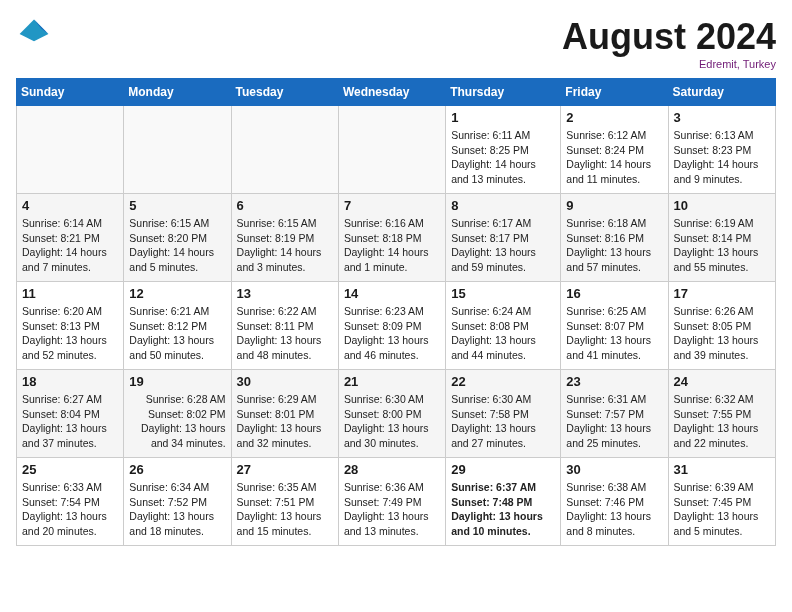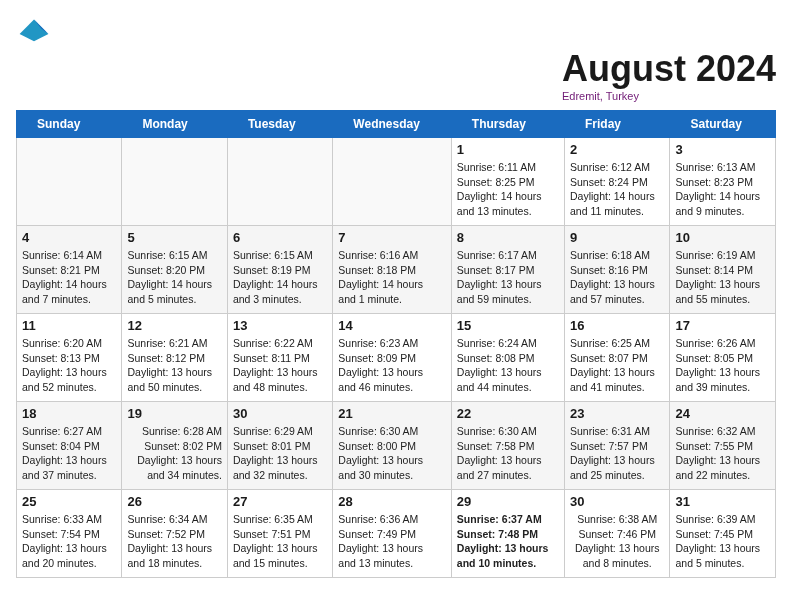--- a/index.html
+++ b/index.html
@@ -28,43 +28,42 @@
       line-height: 1.1;
     }
     .logo-text span {
       color: #2196c4;
     }
     .logo-icon {
       width: 36px;
       height: 36px;
     }
     .title-block {
-      text-align: left;
-      margin-top: 32px;
+      text-align: right;
     }
     .title-block .month-year {
       font-size: 36px;
       font-weight: bold;
       color: #1a1a1a;
     }
     .title-block .location {
       font-size: 11px;
       color: #701a75;
     }
     table {
       width: 100%;
       border-collapse: collapse;
       font-size: 11px;
     }
     thead tr th {
       background: #1a6bbf;
       color: #fff;
       font-weight: bold;
       font-size: 12px;
-      padding: 6px 20px;
+      padding: 6px 4px;
       border: 1px solid #1a6bbf;
       text-align: left;
       margin-top: 35px;
     }
     tbody tr td {
       border: 1px solid #ccc;
       vertical-align: top;
       padding: 4px 5px;
       height: 88px;
       background: #fff;
@@ -328,21 +327,21 @@
         </td>
         <td>
           <span class="day-number">29</span>
           <div class="day-info" style="white-space: pre-line; font-weight: bold;">Sunrise: 6:37 AM
 Sunset: 7:48 PM
 Daylight: 13 hours
 and 10 minutes.</div>
         </td>
         <td>
           <span class="day-number">30</span>
-          <div class="day-info" style="white-space: pre-line; text-align: center;">Sunrise: 6:38 AM
+          <div class="day-info" style="white-space: pre-line;">Sunrise: 6:38 AM
 Sunset: 7:46 PM
 Daylight: 13 hours
 and 8 minutes.</div>
         </td>
         <td>
           <span class="day-number">31</span>
           <div class="day-info" style="white-space: pre-line;">Sunrise: 6:39 AM
 Sunset: 7:45 PM
 Daylight: 13 hours
 and 5 minutes.</div>

